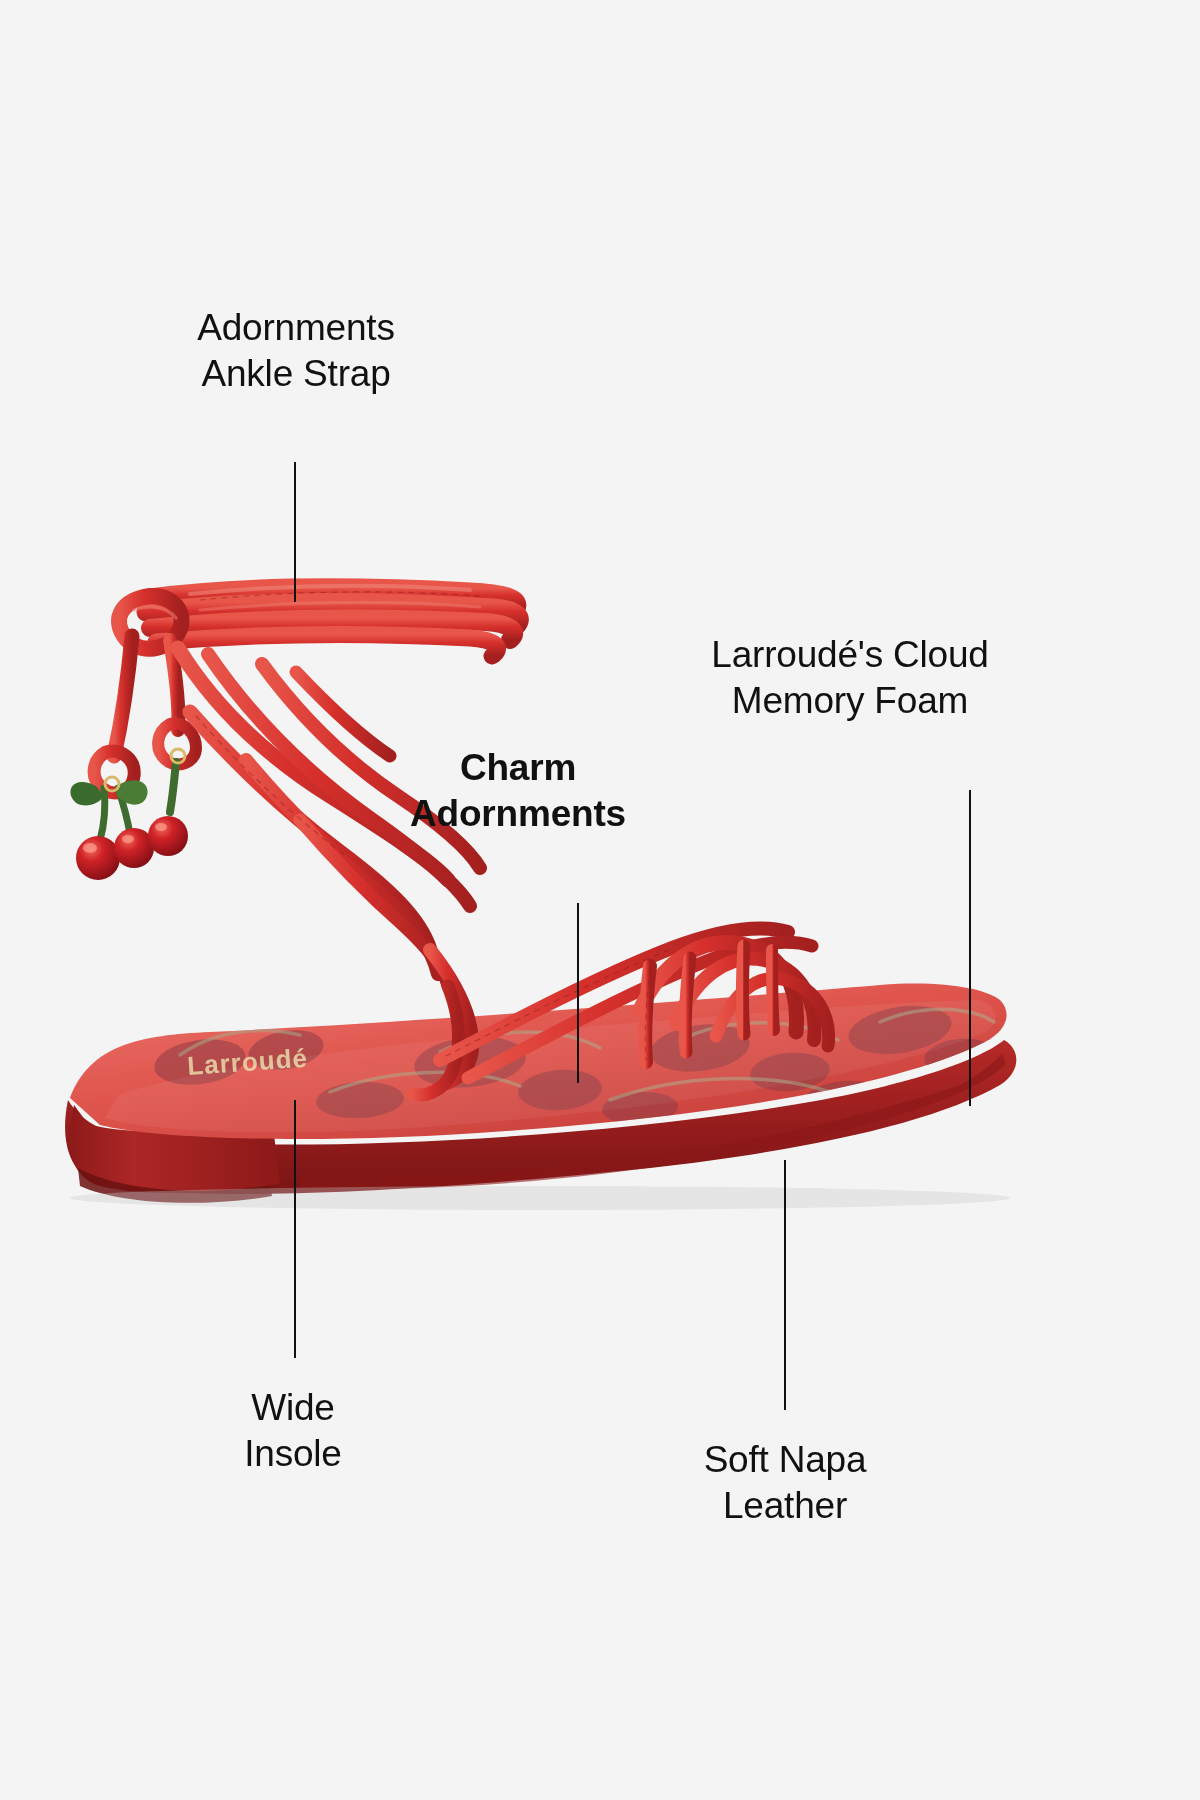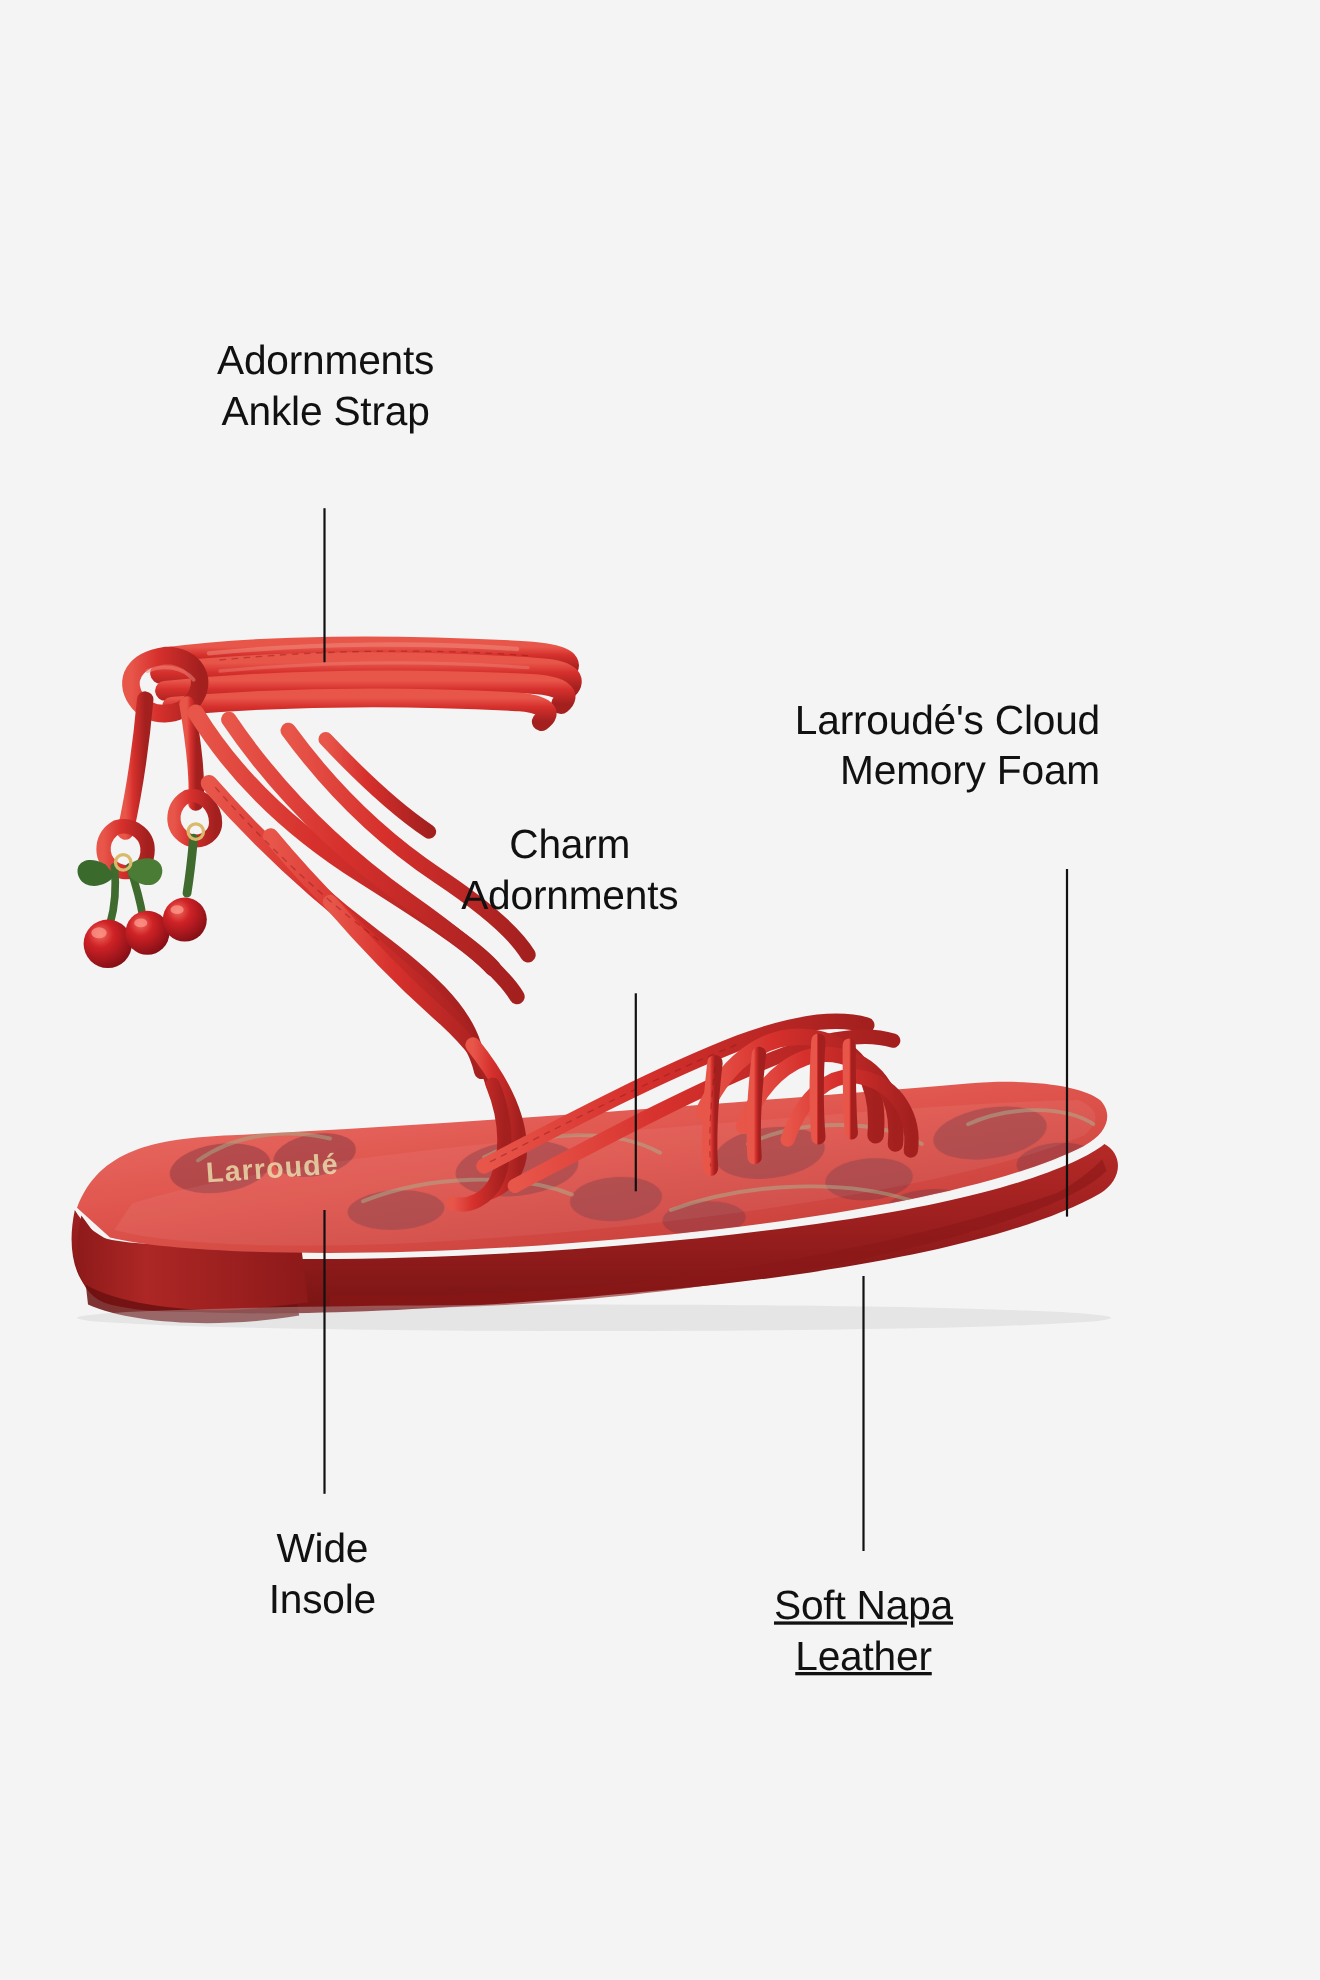--- a/index.html
+++ b/index.html
@@ -51,30 +51,30 @@
   .ct-center { text-align: center; }
   .leader {
     position: absolute;
     width: 0;
     border-left: 2px solid #111111;
   }
   
   #co-ankle .callout-text { left: 166px; top: 305px; width: 260px; text-align: center; }
   #co-ankle .leader { left: 294px; top: 462px; height: 140px; }
 
-  #co-foam .callout-text { left: 700px; top: 632px; width: 300px; text-align: right; }
+  #co-foam .callout-text { left: 700px; top: 632px; width: 300px; text-align: center; }
   #co-foam .leader { left: 969px; top: 790px; height: 316px; }
 
-  #co-charm .callout-text { left: 398px; top: 745px; width: 240px; text-align: center; }
+  #co-charm .callout-text { left: 398px; top: 745px; width: 240px; text-align: center; font-weight: bold; }
   #co-charm .leader { left: 577px; top: 903px; height: 180px; }
 
   #co-insole .callout-text { left: 168px; top: 1385px; width: 250px; text-align: center; }
   #co-insole .leader { left: 294px; top: 1100px; height: 258px; }
 
-  #co-napa .callout-text { left: 660px; top: 1437px; width: 250px; text-align: center; text-decoration: underline; }
+  #co-napa .callout-text { left: 660px; top: 1437px; width: 250px; text-align: center; }
   #co-napa .leader { left: 784px; top: 1160px; height: 250px; }
 </style>
 </head>
 <body>
 
 <div id="stage">
 
   <svg class="product-layer" viewBox="0 0 1200 1800" xmlns="http://www.w3.org/2000/svg">
     <defs>
       <linearGradient id="gStrap" x1="0" y1="0" x2="0" y2="1">

